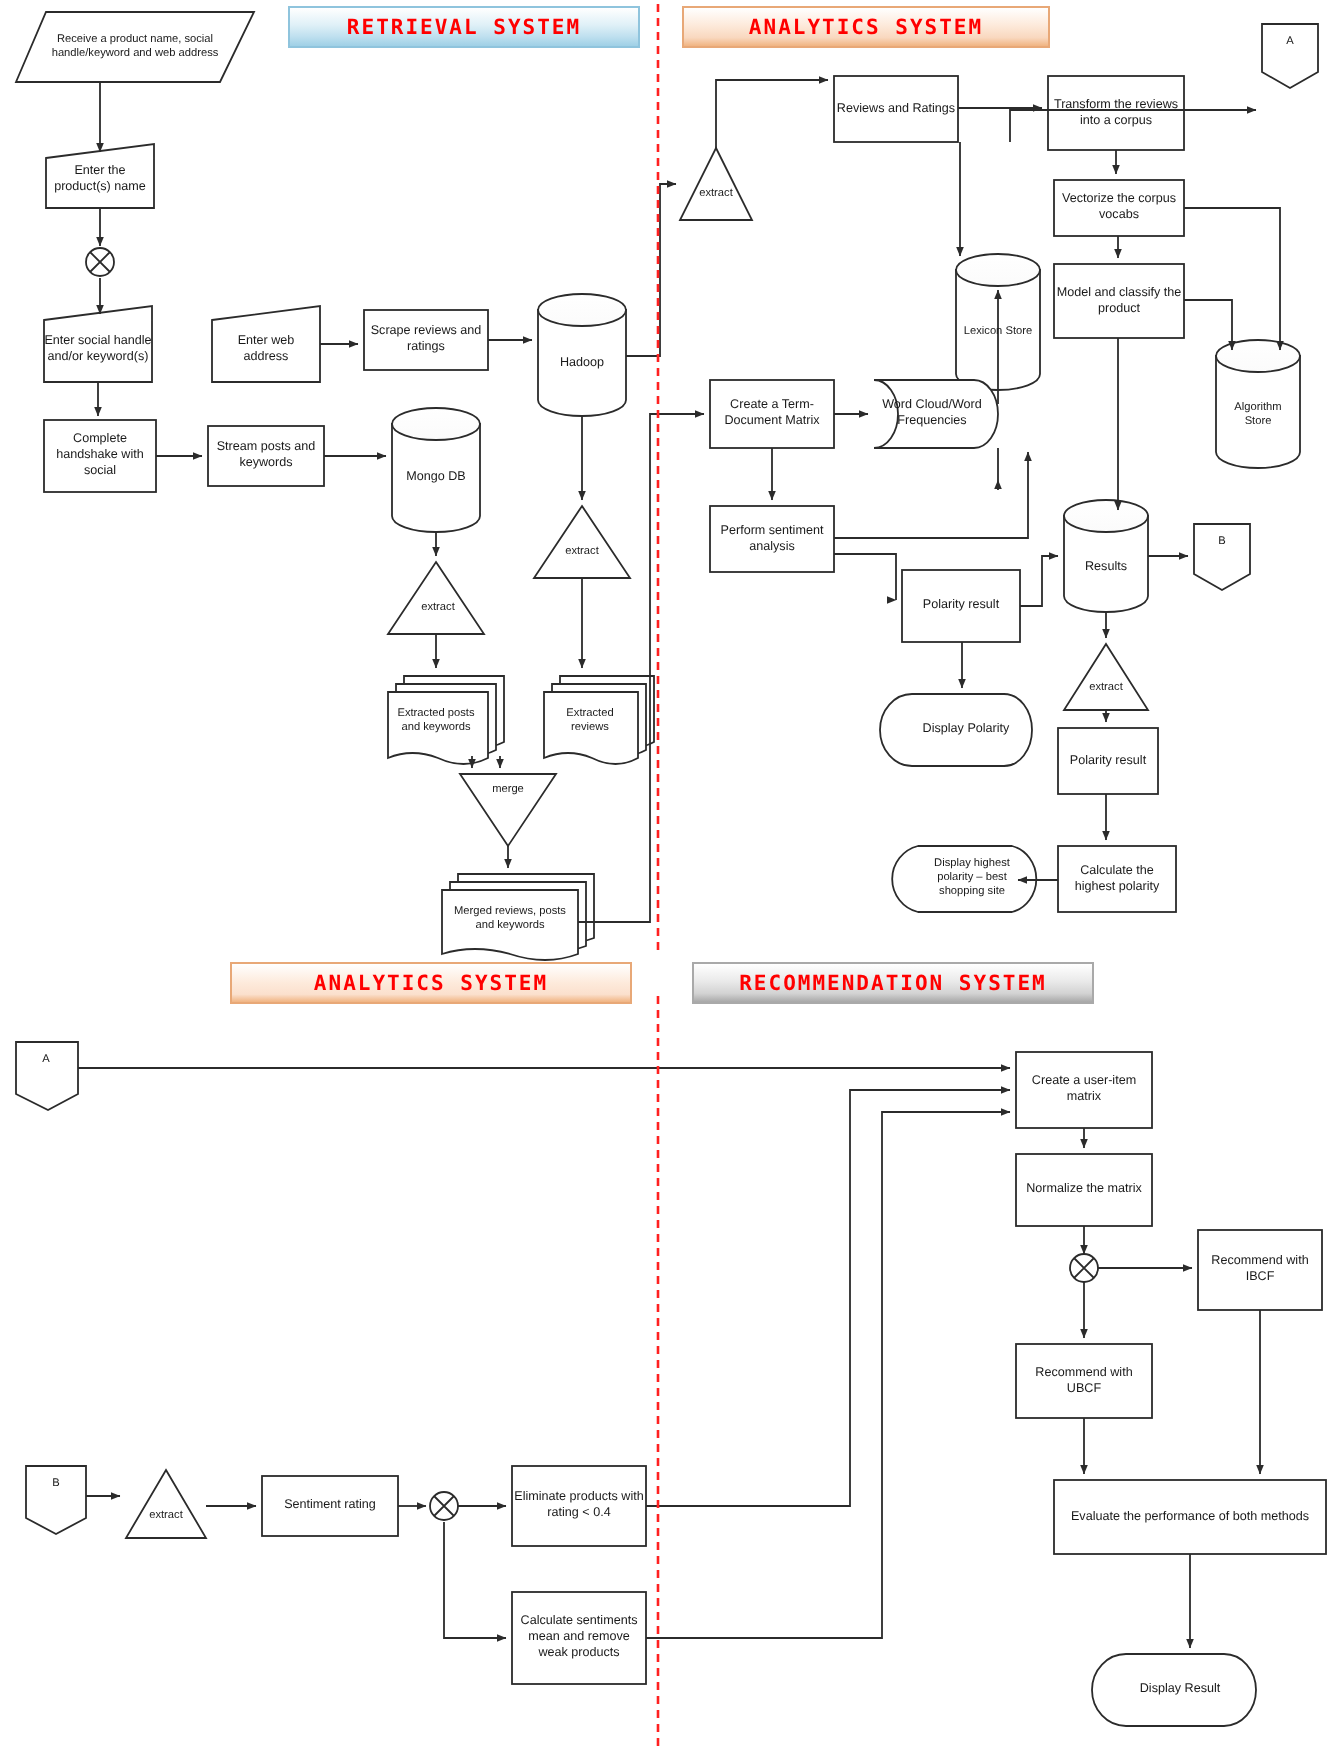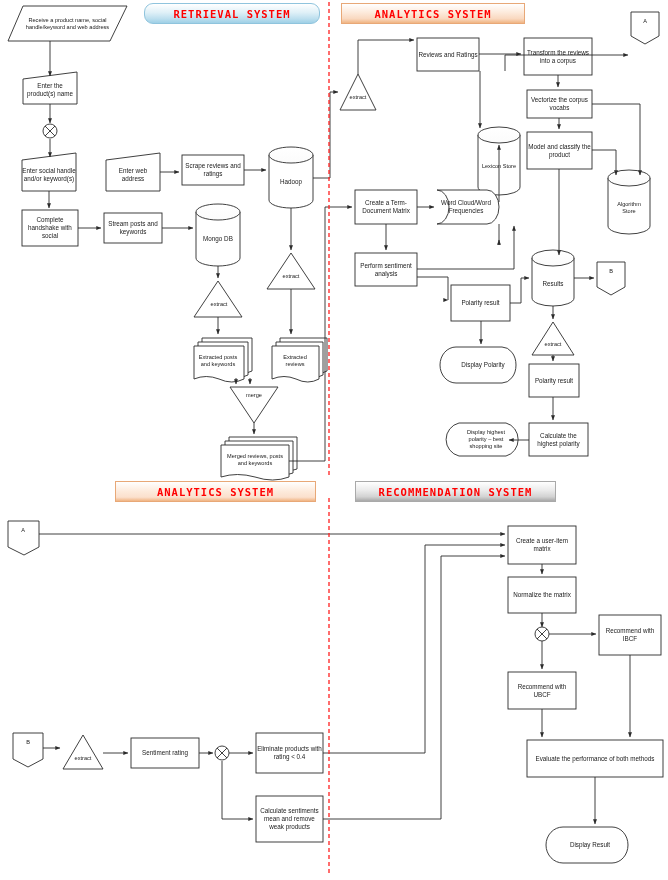--- a/index.html
+++ b/index.html
@@ -2,21 +2,21 @@
 <html><head>
 <meta charset="utf-8">
 <title>System Architecture Flowchart</title>
 <style>
   html,body{margin:0;padding:0;background:#ffffff;}
   body{font-family:"Liberation Sans", sans-serif;}
   #root{position:relative;width:668px;height:880px;overflow:hidden;background:#fff;}
   svg#canvas{position:absolute;left:0;top:0;width:668px;height:880px;}
   .banner{position:absolute;display:flex;align-items:center;border:1px solid #b9b9b9;}
   .banner span{width:100%;text-align:center;color:#ff0000;font-family:"DejaVu Sans Mono","Liberation Mono",monospace;font-size:10.5px;font-weight:bold;letter-spacing:1px;}
-  .banner.blue{background:linear-gradient(to bottom,#ffffff 0%, #dff0f7 45%, #bfe0ef 75%, #9fd0e6 100%);border-color:#8fc4dd;border-radius:9px;}
+  .banner.blue{background:linear-gradient(to bottom,#ffffff 0%, #dff0f7 45%, #bfe0ef 75%, #9fd0e6 100%);border-color:#8fc4dd;}
   .banner.orange{background:linear-gradient(to bottom,#ffffff 0%, #fdeadb 45%, #f9d8bf 78%, #f0b482 100%);border-color:#e8a877;}
   .banner.gray{background:linear-gradient(to bottom,#ffffff 0%, #eaeaea 45%, #d2d2d2 78%, #a8a8a8 100%);border-color:#a9a9a9;}
   .banner.orange2{background:linear-gradient(to bottom,#ffffff 0%, #fdeadb 50%, #fbe0cd 80%, #f0b482 100%);border-color:#e8a877;}
   .lbl{position:absolute;text-align:center;font-size:6.3px;line-height:1.22;color:#1a1a1a;
        display:flex;align-items:center;justify-content:center;pointer-events:none;}
   .lbl.tiny{font-size:5.6px;}
 </style>
 </head>
 <body>
 
@@ -211,21 +211,21 @@
 
   <div class="banner blue" style="left:144px;top:3px;width:174px;height:19px;">
     <span>RETRIEVAL SYSTEM</span>
   </div>
   <div class="banner orange" style="left:341px;top:3px;width:182px;height:19px;">
     <span>ANALYTICS SYSTEM</span>
   </div>
   <div class="banner orange2" style="left:115px;top:481px;width:199px;height:19px;">
     <span>ANALYTICS SYSTEM</span>
   </div>
-  <div class="banner gray" style="left:355px;top:481px;width:199px;height:19px;">
+  <div class="banner gray" style="left:346px;top:481px;width:199px;height:19px;">
     <span>RECOMMENDATION SYSTEM</span>
   </div>
 
   <svg style="position:absolute;left:0;top:0;width:668px;height:880px;pointer-events:none;">
     <path d="M329,2 L329,478" stroke="#ff2020" stroke-width="1.3" stroke-dasharray="4 3" fill="none"></path>
     <path d="M329,498 L329,876" stroke="#ff2020" stroke-width="1.3" stroke-dasharray="4 3" fill="none"></path>
   </svg>
 
   <div class="lbl tiny" style="left:18px;top:8px;width:99px;height:32px;">Receive a product name, social handle/keyword and web address</div>
   <div class="lbl" style="left:24px;top:76px;width:52px;height:28px;">Enter the product(s) name</div>

